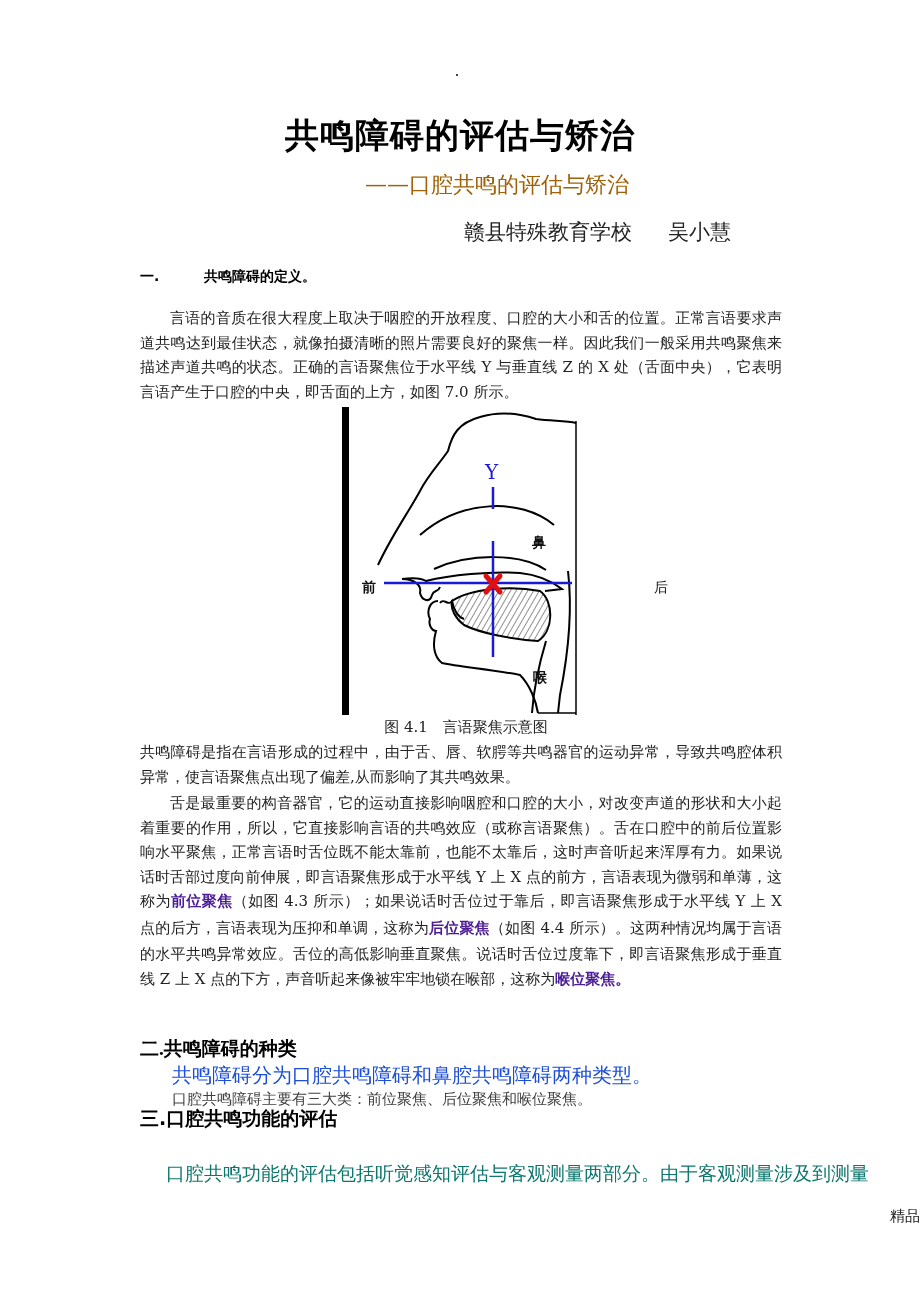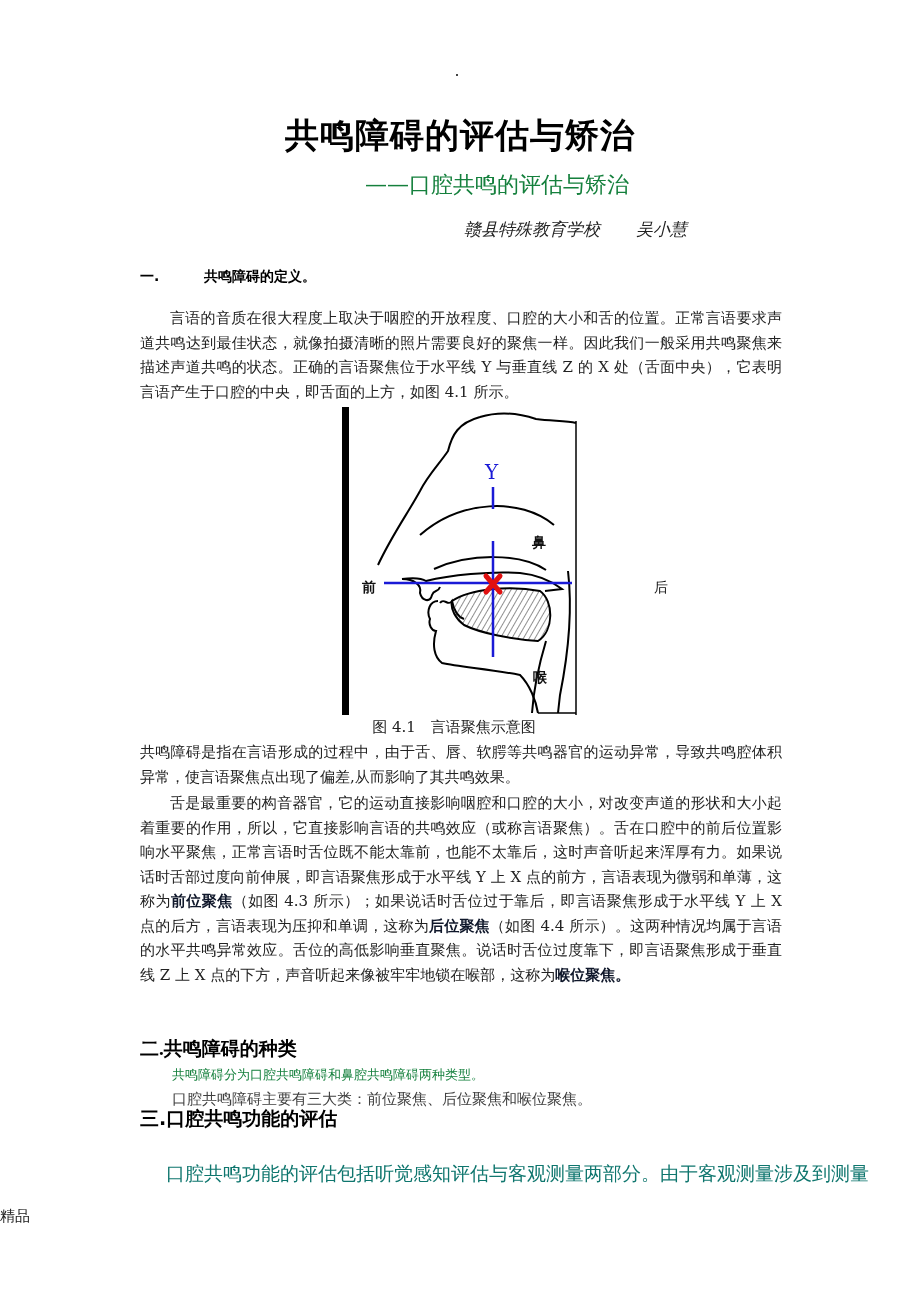--- a/index.html
+++ b/index.html
@@ -4,62 +4,62 @@
 <style>
   html, body { margin: 0; padding: 0; background: #ffffff; }
   body { width: 920px; height: 1302px; position: relative; overflow: hidden;
          font-family: "DejaVu Serif", "Liberation Serif", serif; color: #111; }
   .abs { position: absolute; }
   .dot { left: 456px; top: 74px; width: 2px; height: 2px; background: #444; }
   .title { left: 0; width: 920px; top: 113px; text-align: center;
            font-family: "DejaVu Sans", "Liberation Sans", sans-serif;
            font-size: 34px; font-weight: bold; letter-spacing: 1px; color: #000; }
   .subtitle { left: 0; width: 920px; top: 170px; text-align: center; padding-left: 74px; box-sizing: border-box;
-              font-size: 22px; color: #15803d; }
-  .author { left: 464px; top: 218px; font-size: 17px; color: #222; font-style: italic; }
+              font-size: 22px; color: #a16207; }
+  .author { left: 464px; top: 218px; font-size: 21px; color: #222; }
   .author .gap { display: inline-block; width: 36px; }
   .h { font-family: "DejaVu Sans", "Liberation Sans", sans-serif; font-weight: bold; color: #000; }
   .h1 { left: 140px; top: 268px; font-size: 14px; }
   .h1 .num { display: inline-block; width: 64px; }
   .h2 { left: 140px; top: 1036px; font-size: 19px; font-family: Liberation Serif, serif; }
   .h3 { left: 140px; top: 1106px; font-size: 19px; }
   .para { left: 140px; width: 642px; font-size: 15px; line-height: 24.5px; text-align: justify; color: #222; }
   .p1 { top: 306px; text-indent: 30px; }
   .p2 { top: 740px; }
   .p3 { top: 791px; text-indent: 30px; }
-  .p4 { left: 172px; top: 1063px; font-size: 13px; line-height: 24px; color: #15803d; }
+  .p4 { left: 172px; top: 1063px; font-size: 20px; line-height: 24px; color: #1d4ed8; }
   .p5 { left: 172px; top: 1087px; font-size: 15px; line-height: 24px; color: #404040; }
   .p6 { left: 166px; top: 1161px; font-size: 19px; line-height: 24px; color: #0f766e; }
-  .bold { font-family: Liberation Serif, serif; font-weight: bold; color: #0f172a; }
+  .bold { font-family: Liberation Mono, monospace; font-weight: bold; color: #4c1d95; }
   .figure { left: 340px; top: 405px; width: 240px; height: 312px; }
-  .caption { left: 0; width: 900px; top: 718px; text-align: center; font-size: 15px; color: #222; padding-left: 4px; }
+  .caption { left: 0; width: 900px; top: 718px; text-align: center; font-size: 15px; color: #222; padding-left: 16px; }
   .fig-label { font-family: "DejaVu Sans", "Liberation Sans", sans-serif; font-size: 14px; font-weight: bold; color: #111; }
   .lbl-front { left: 362px; top: 579px; }
   .lbl-back { left: 654px; top: 579px; font-weight: normal; }
   .lbl-nose { left: 532px; top: 534px; }
   .lbl-throat { left: 533px; top: 669px; }
   .lbl-y { left: 485px; top: 460px; font-family: "DejaVu Serif", "Liberation Serif", serif; font-size: 20px; color: #1a1ad6; font-weight: normal; }
-  .footer { left: 0; width: 920px; top: 1207px; text-align: left; font-size: 15px; color: #222; }
+  .footer { left: 0; width: 920px; top: 1207px; text-align: right; font-size: 15px; color: #222; }
 </style>
 </head>
 <body>
 
 <div class="abs dot"></div>
 
 <div class="abs title">共鸣障碍的评估与矫治</div>
 <div class="abs subtitle">——口腔共鸣的评估与矫治</div>
 <div class="abs author">
   <span>赣县特殊教育学校</span><span class="gap"></span><span>吴小慧</span>
 </div>
 
 <div class="abs h h1">
   <span class="num">一.</span><span>共鸣障碍的定义。</span>
 </div>
 
-<div class="abs para p1">言语的音质在很大程度上取决于咽腔的开放程度、口腔的大小和舌的位置。正常言语要求声道共鸣达到最佳状态，就像拍摄清晰的照片需要良好的聚焦一样。因此我们一般采用共鸣聚焦来描述声道共鸣的状态。正确的言语聚焦位于水平线 Y 与垂直线 Z 的 X 处（舌面中央），它表明言语产生于口腔的中央，即舌面的上方，如图 4.1 所示。</div>
+<div class="abs para p1">言语的音质在很大程度上取决于咽腔的开放程度、口腔的大小和舌的位置。正常言语要求声道共鸣达到最佳状态，就像拍摄清晰的照片需要良好的聚焦一样。因此我们一般采用共鸣聚焦来描述声道共鸣的状态。正确的言语聚焦位于水平线 Y 与垂直线 Z 的 X 处（舌面中央），它表明言语产生于口腔的中央，即舌面的上方，如图 7.0 所示。</div>
 
 <div class="abs figure">
   <svg width="240" height="312" viewBox="0 0 240 312" xmlns="http://www.w3.org/2000/svg">
 
     <rect x="2" y="2" width="7" height="308" fill="#000"></rect>
 
     <line x1="236" y1="16" x2="236" y2="310" stroke="#000" stroke-width="1.5"></line>
     <line x1="198" y1="308" x2="236" y2="308" stroke="#000" stroke-width="1.5"></line>
 
     <path d="M38 160 C52 130, 68 108, 80 86 C88 70, 100 58, 108 46 C112 30, 118 18, 140 12 C160 6, 178 8, 196 14 C212 16, 226 16, 236 18" fill="none" stroke="#000" stroke-width="2"></path>

